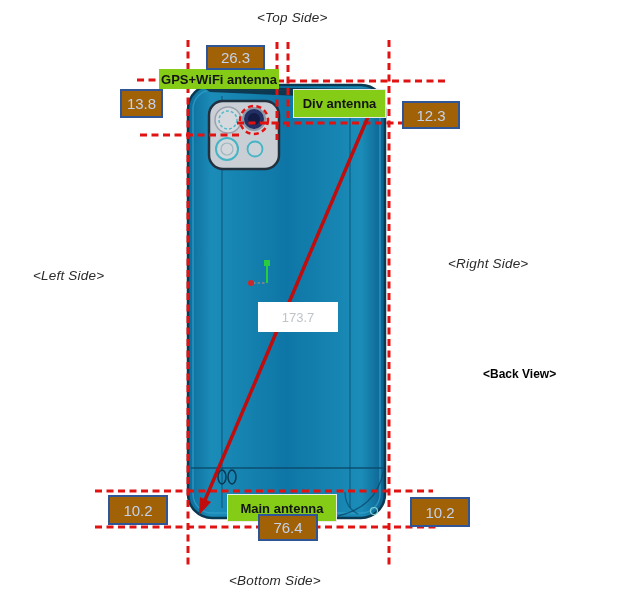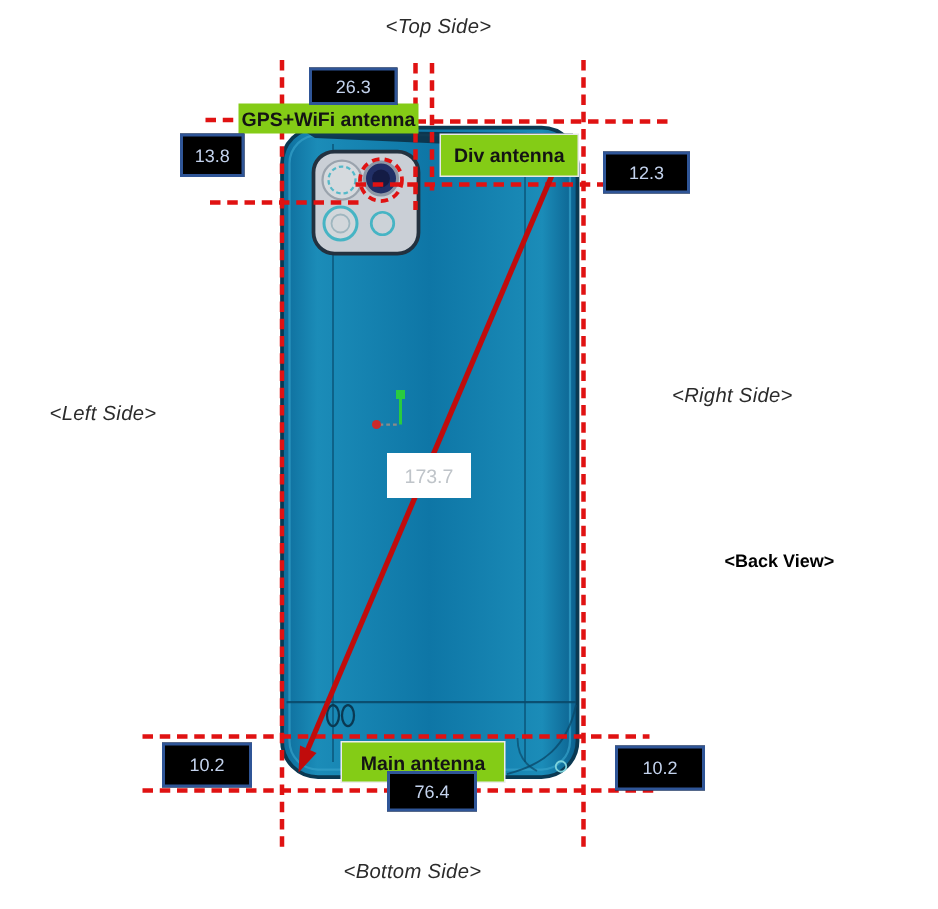--- a/index.html
+++ b/index.html
@@ -18,33 +18,33 @@
   
   .wlabel{
     position:absolute;background:#84cc16;color:#141414;font-size:13px;font-weight:600;
     display:flex;align-items:center;justify-content:center;white-space:nowrap;
   }
   .wlabel.gps{left:159px;top:69px;width:120px;height:20px;}
   .wlabel.div{left:294px;top:90px;width:91px;height:27px;box-shadow:0 0 0 1px #e8e8e8;}
   .wlabel.main{left:228px;top:495px;width:108px;height:26px;box-shadow:0 0 0 1px #ececec;}
   
   .dim{
-    position:absolute;background:#000000;border:2px solid #2f5597;box-sizing:border-box;
-    color:#c3d2ec;font-size:12px;display:flex;align-items:center;justify-content:center;
+    position:absolute;background:#a16207;border:2px solid #2f5597;box-sizing:border-box;
+    color:#c3d2ec;font-size:15px;display:flex;align-items:center;justify-content:center;
   }
   .dim.d263{left:206px;top:45px;width:59px;height:25px;}
   .dim.d371{left:318px;top:44px;width:59px;height:28px;}
   .dim.d155{left:120px;top:89px;width:43px;height:29px;}
   .dim.d123{left:402px;top:88px;width:58px;height:28px;margin-top:13px;}
   .dim.d102l{left:108px;top:495px;width:60px;height:30px;}
   .dim.d102r{left:410px;top:497px;width:60px;height:30px;}
   .dim.d764{left:258px;top:514px;width:60px;height:27px;}
   
   .diagbox{
-    position:absolute;left:258px;top:302px;width:56px;height:30px;background:#ffffff;
+    position:absolute;left:258px;top:302px;width:80px;height:30px;background:#ffffff;
     color:#bfc4c9;font-size:13px;display:flex;align-items:center;justify-content:center;
   }
 </style>
 </head>
 <body>
 
 <div class="canvas">
 
   <svg class="layer" width="625" height="606" viewBox="0 0 625 606">
     <defs>

